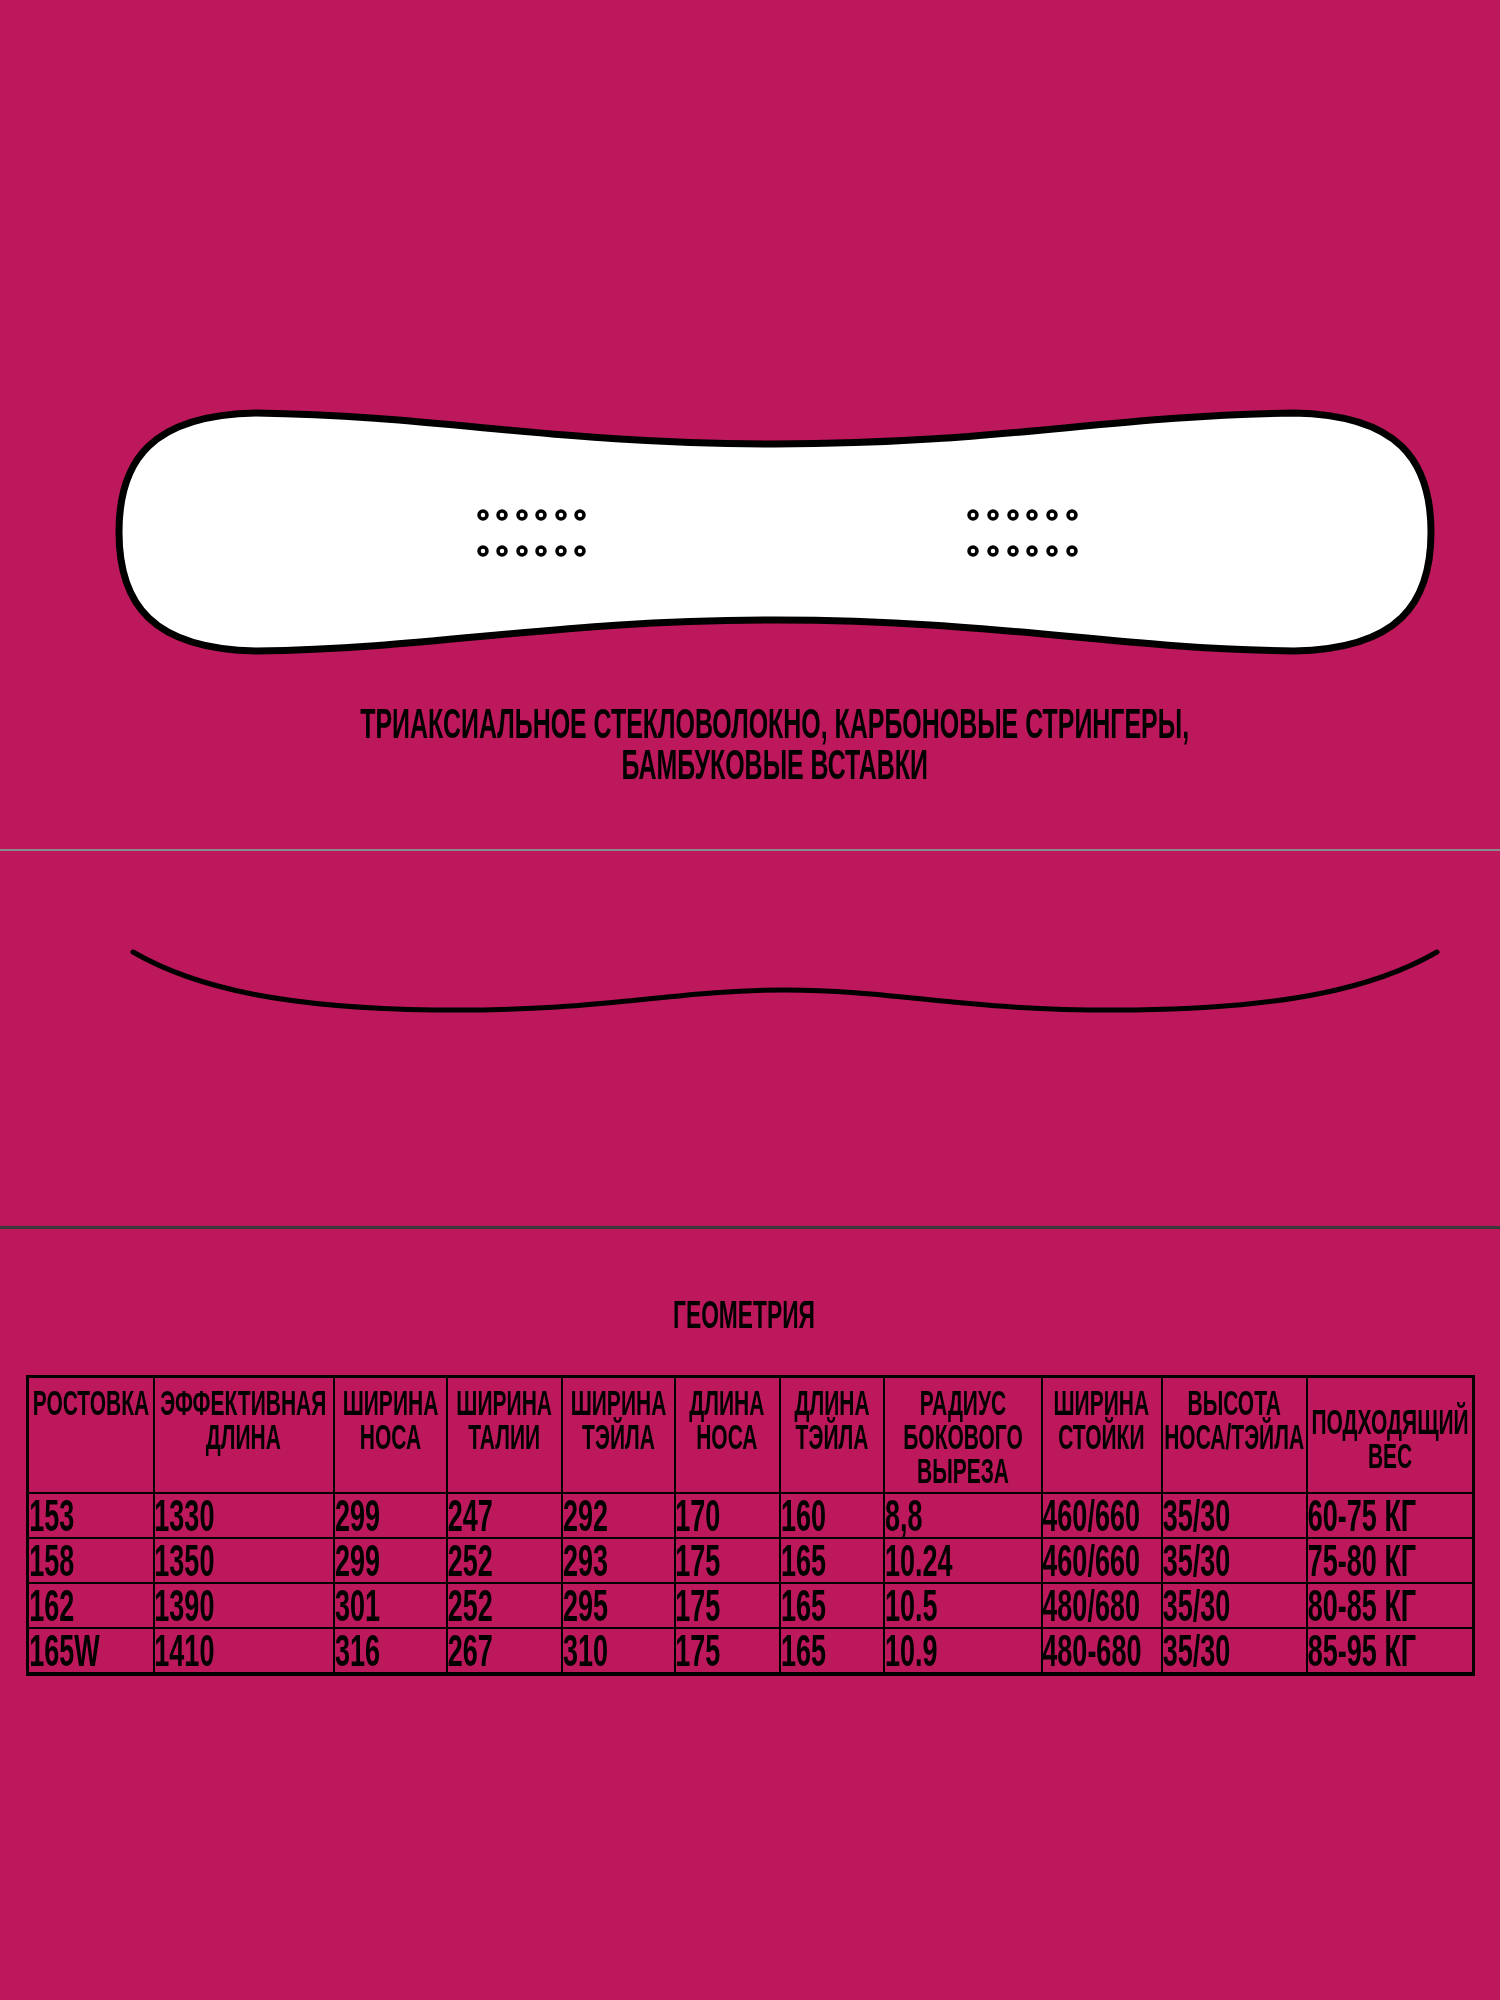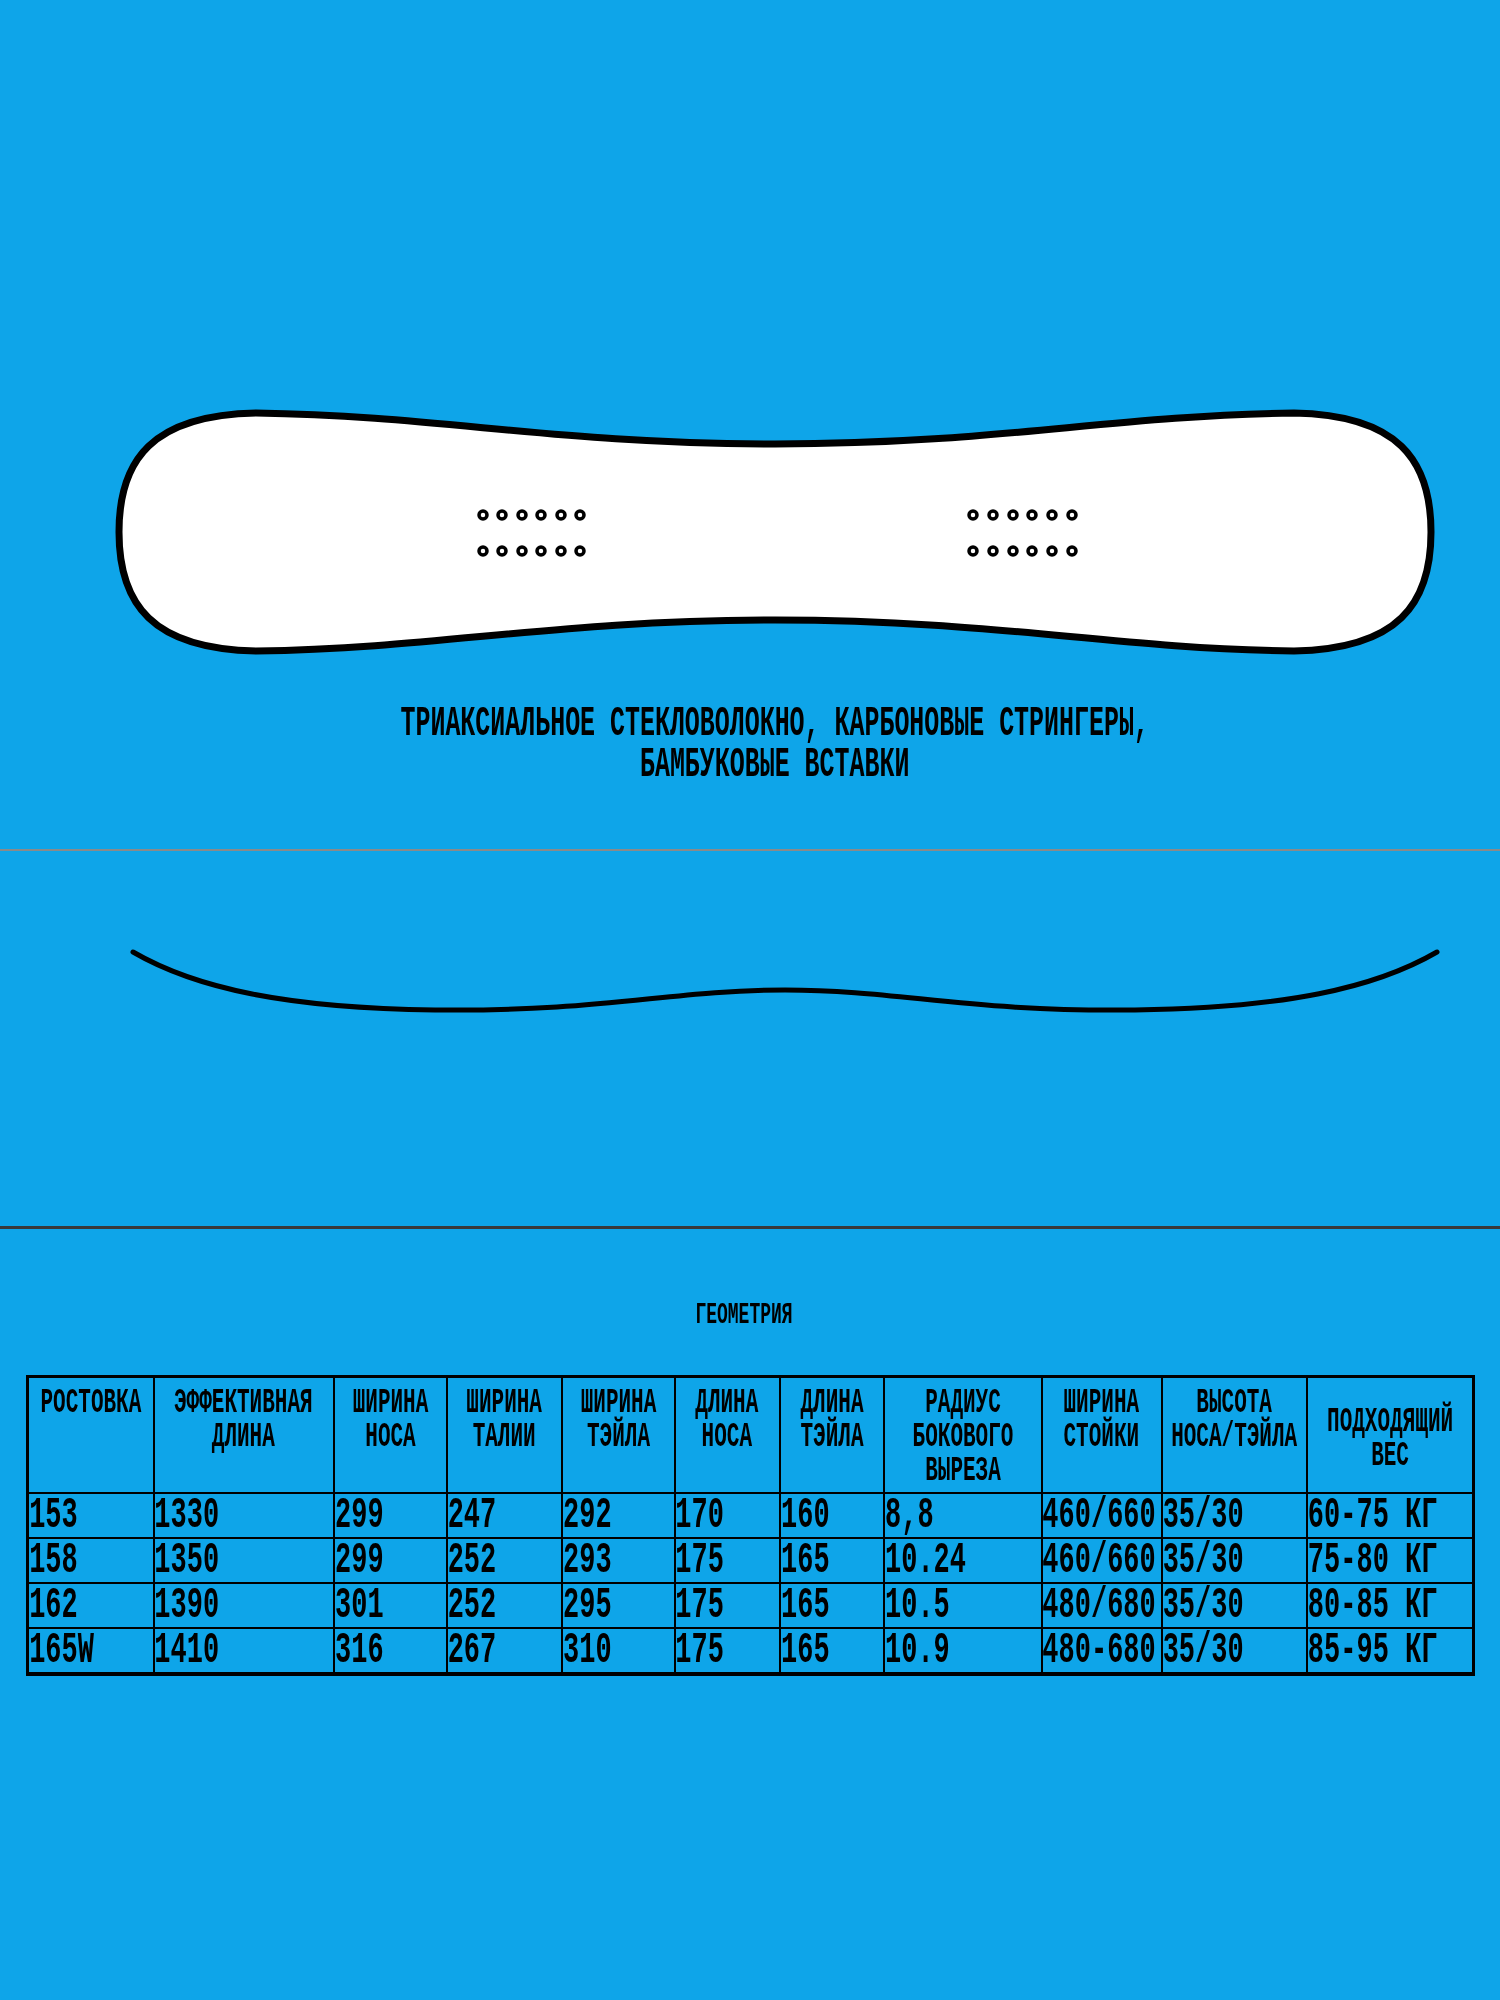--- a/index.html
+++ b/index.html
@@ -1,31 +1,31 @@
 <!DOCTYPE html>
 <html><head>
 <meta charset="utf-8">
 <title>Spec Sheet</title>
 <style>
   html,body{margin:0;padding:0;background:#fff;}
-  .page{position:relative;width:1500px;height:2000px;background:#0ea5e9;overflow:hidden;
-        font-family:Liberation Mono, monospace;color:#000;}
+  .page{position:relative;width:1500px;height:2000px;background:#be185d;overflow:hidden;
+        font-family:Liberation Sans, sans-serif;color:#000;}
   .abs{position:absolute;}
   
   .cond{display:block;width:166.667%;margin-left:-33.3335%;
         transform:scaleX(.60);transform-origin:center;white-space:normal;}
   .s58{transform:scaleX(.58);}
   .headline{font-weight:bold;text-align:center;}
   .board-svg{left:114px;top:400px;width:1322px;height:268px;}
   .materials{left:114px;top:703px;width:1322px;font-size:43px;line-height:41px;}
   .divider-top{left:0;top:849px;width:1500px;height:2px;}
   .camber-svg{left:125px;top:940px;width:1320px;height:95px;}
   .camber-label{left:114px;top:1044px;width:1322px;font-size:40px;line-height:40px;}
   .divider-bottom{left:0;top:1226px;width:1500px;height:3px;}
-  .geo-title{left:0;top:1296px;width:1488px;font-size:30px;line-height:38px;}
+  .geo-title{left:0;top:1296px;width:1488px;font-size:38px;line-height:38px;}
   table.spec{position:absolute;left:26px;top:1375px;width:1446px;
              border-collapse:collapse;table-layout:fixed;
              border:3px solid #000;border-bottom-width:4px;
              font-weight:bold;}
   table.spec th,table.spec td{border:2px solid #000;padding:0;overflow:hidden;}
   table.spec th{font-size:35px;line-height:34px;vertical-align:top;padding-top:8px;height:106px;}
   table.spec th.vmid{vertical-align:middle;padding-top:8px;}
   table.spec td{font-size:45px;line-height:34px;height:43px;vertical-align:middle;}
 </style>
 </head>

